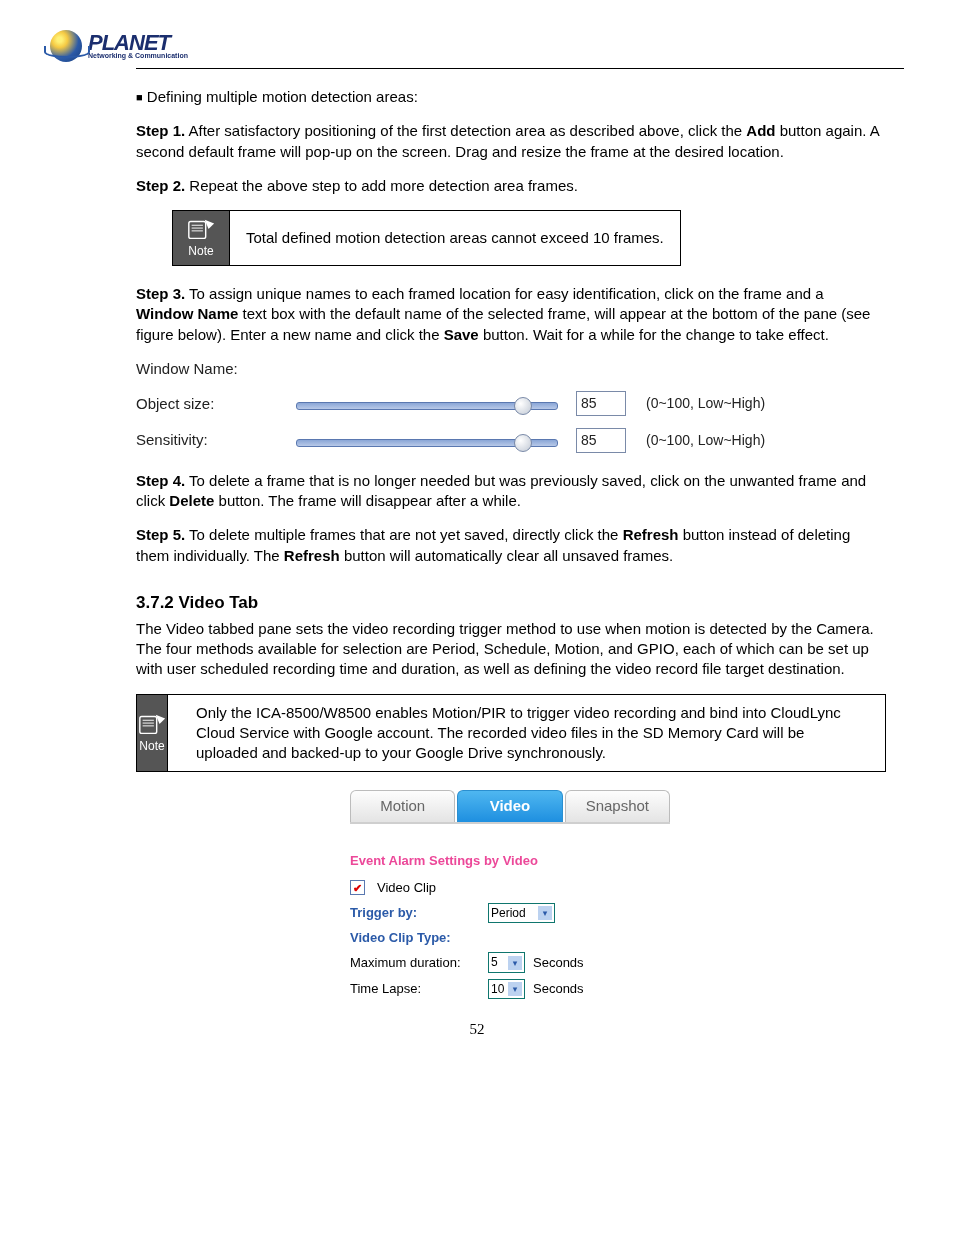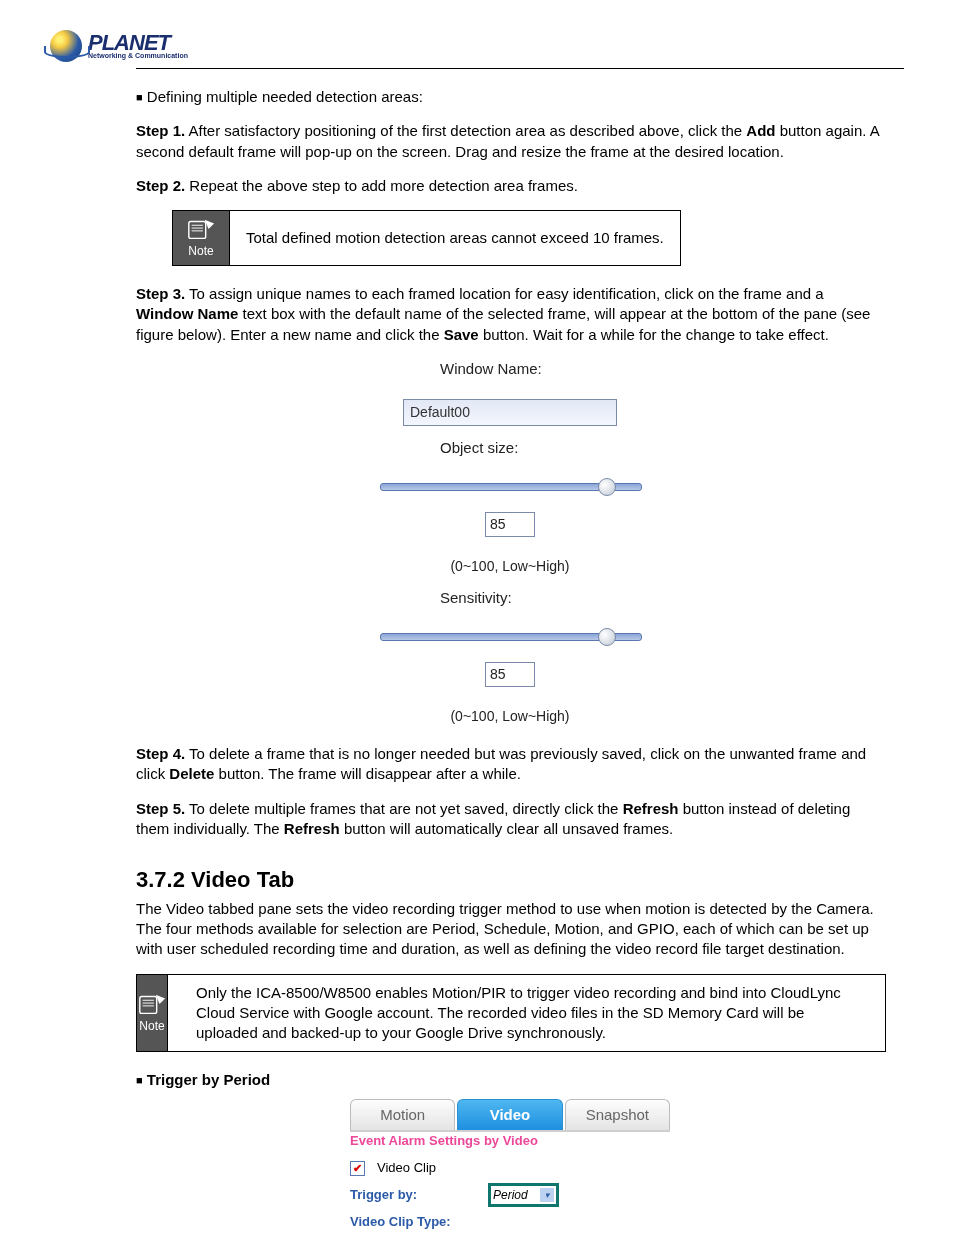--- a/index.html
+++ b/index.html
@@ -97,21 +97,20 @@
   .figure1 {
     margin: 0 0 18px 0;
   }
   .fig-row {
     display: flex;
     align-items: center;
     gap: 20px;
     margin-bottom: 12px;
     font-size: 15px;
     color: #222;
-    flex-direction: column;
   }
   .fig-label { width: 140px; }
   .fig-input {
     border: 1px solid #7a8aa8;
     background: linear-gradient(#e3e8f6, #f3f6fd);
     padding: 3px 6px;
     width: 200px;
     font-size: 14px;
     color: #333;
   }
@@ -138,37 +137,37 @@
   }
   .slider-val {
     border: 1px solid #7a8aa8;
     padding: 2px 4px;
     width: 40px;
     text-align: left;
     font-size: 14px;
   }
   .hint { font-size: 14px; color: #222; }
   h3.section {
-    font-size: 22px;
+    font-size: 17px;
     font-weight: bold;
     margin: 26px 0 4px 0;
   }
   .subhead {
     font-weight: bold;
     margin: 6px 0 8px 0;
   }
   .figure2 {
     margin: 0 auto;
     width: 320px;
   }
   .tabbar {
     display: flex;
     border-bottom: 2px solid #cfcfcf;
     gap: 2px;
-    margin-bottom: 0;
+    margin-bottom: 28px;
   }
   .tab {
     flex: 1;
     text-align: center;
     padding: 5px 0;
     font-size: 15px;
     color: #666;
     background: linear-gradient(#fdfdfd, #e4e4e4);
     border: 1px solid #bcbcbc;
     border-bottom: none;
@@ -201,28 +200,27 @@
     border: 1px solid #5a78b0;
     display: inline-flex;
     align-items: center;
     justify-content: center;
     margin-right: 4px;
     font-size: 11px;
     color: #d00;
     font-weight: bold;
   }
   .sel {
-    border: 3px solid #0f766e;
+    border: 1px solid #0f766e;
     font-size: 12px;
     padding: 1px 2px;
     display: inline-flex;
     align-items: center;
     gap: 3px;
     background: #fff;
-    font-style: italic;
   }
   .sel .arrow {
     width: 14px; height: 14px;
     background: #bcd2f0;
     display: inline-flex;
     align-items: center;
     justify-content: center;
     color: #2b5aa8;
     font-size: 9px;
   }
@@ -238,21 +236,21 @@
   <div class="logo-globe"></div>
   <div>
     <div class="logo-text">PLANET</div>
     <div class="logo-tag">Networking &amp; Communication</div>
   </div>
 </div>
 <hr class="sep">
 
 <div class="content">
 
-  <p><span class="bullet-sq">■</span> <span>Defining multiple needed detection areas:</span></p>
+  <p><span class="bullet-sq">■</span> <span>Defining multiple motion detection areas:</span></p>
 
   <p><b>Step 1.</b><span> After satisfactory positioning of the first detection area as described above, click the </span><b>Add</b><span> button again. A second default frame will pop-up on the screen. Drag and resize the frame at the desired location.</span></p>
 
   <p><b>Step 2.</b><span> Repeat the above step to add more detection area frames.</span></p>
 
   <div class="notebox">
     <div class="note-cell">
       <svg viewBox="0 0 32 24">
         <rect x="3" y="4" width="18" height="18" rx="2" fill="none" stroke="#fff" stroke-width="1.5"></rect>
         <line x1="6" y1="8" x2="18" y2="8" stroke="#fff" stroke-width="1"></line>
@@ -263,21 +261,20 @@
       <div class="note-label">Note</div>
     </div>
     <div class="note-text">Total defined motion detection areas cannot exceed 10 frames.</div>
   </div>
 
   <p><b>Step 3.</b><span> To assign unique names to each framed location for easy identification, click on the frame and a </span><b>Window Name</b><span> text box with the default name of the selected frame, will appear at the bottom of the pane (see figure below). Enter a new name and click the </span><b>Save</b><span> button. Wait for a while for the change to take effect.</span></p>
 
   <div class="figure1">
     <div class="fig-row">
       <div class="fig-label">Window Name:</div>
-      <div class="fig-input">Default00</div>
     </div>
     <div class="fig-row">
       <div class="fig-label">Object size:</div>
       <div class="slider-wrap">
         <div class="slider-track"></div>
         <div class="slider-knob" style="left:84%"></div>
       </div>
       <div class="slider-val">85</div>
       <div class="hint">(0~100, Low~High)</div>
     </div>
@@ -306,21 +303,20 @@
         <line x1="6" y1="8" x2="18" y2="8" stroke="#fff" stroke-width="1"></line>
         <line x1="6" y1="11" x2="18" y2="11" stroke="#fff" stroke-width="1"></line>
         <line x1="6" y1="14" x2="18" y2="14" stroke="#fff" stroke-width="1"></line>
         <path d="M20 2 L30 6 L24 12 Z" fill="#fff"></path>
       </svg>
       <div class="note-label">Note</div>
     </div>
     <div class="note-text" style="padding:8px 28px;">Only the ICA-8500/W8500 enables Motion/PIR to trigger video recording and bind into CloudLync Cloud Service with Google account. The recorded video files in the SD Memory Card will be uploaded and backed-up to your Google Drive synchronously.</div>
   </div>
 
-  <div class="subhead"><span class="bullet-sq">■</span> <span>Trigger by Period</span></div>
 
   <div class="figure2">
     <div class="tabbar">
       <div class="tab">Motion</div>
       <div class="tab active">Video</div>
       <div class="tab">Snapshot</div>
     </div>
     <div class="panel-title">Event Alarm Settings by Video</div>
 
     <div class="form-row">

